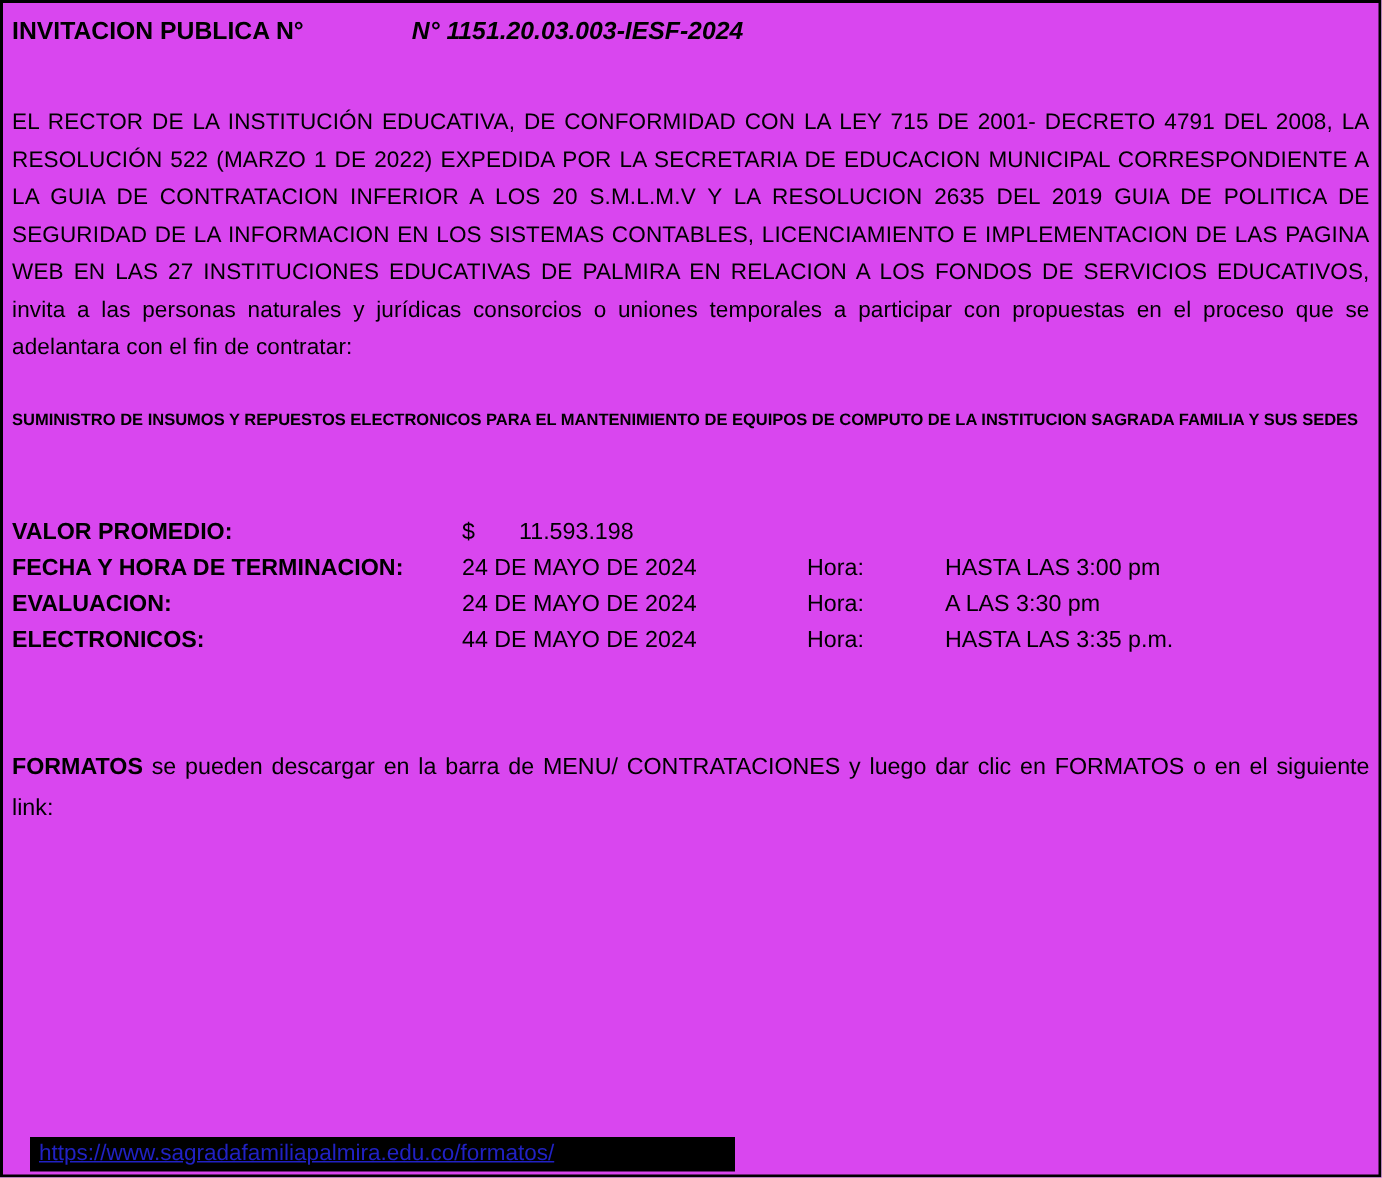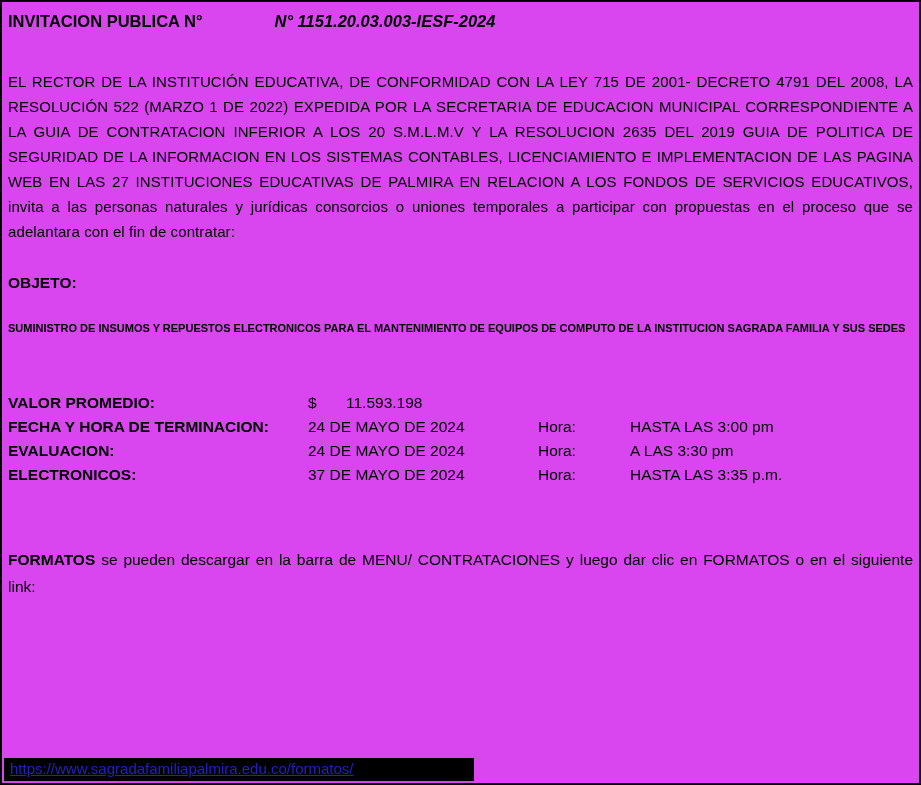--- a/index.html
+++ b/index.html
@@ -99,21 +99,21 @@
     line-height: 27px;
     text-align: justify;
     text-justify: inter-word;
     margin-top: 56px;
   }
   .formatos b {
     font-weight: bold;
   }
   .link-bar {
     position: absolute;
-    left: 2px;
+    left: 18px;
     bottom: 2px;
     width: 470px;
     background: #000000;
     padding: 2px 2px 3px 6px;
     box-sizing: border-box;
   }
   .link-bar a {
     color: #2121c4;
     font-size: 15px;
     text-decoration: underline;
@@ -127,21 +127,20 @@
 <div class="page">
   <div class="inner">
 
     <div class="header-row">
       <span class="header-title">INVITACION PUBLICA N°</span>
       <span class="header-number">N° 1151.20.03.003-IESF-2024</span>
     </div>
 
     <p class="para">EL RECTOR DE LA INSTITUCIÓN EDUCATIVA, DE CONFORMIDAD CON LA LEY 715 DE 2001- DECRETO 4791 DEL 2008, LA RESOLUCIÓN 522 (MARZO 1 DE 2022) EXPEDIDA POR LA SECRETARIA DE EDUCACION MUNICIPAL CORRESPONDIENTE A LA GUIA DE CONTRATACION INFERIOR A LOS 20 S.M.L.M.V Y LA RESOLUCION 2635 DEL 2019 GUIA DE POLITICA DE SEGURIDAD DE LA INFORMACION EN LOS SISTEMAS CONTABLES, LICENCIAMIENTO E IMPLEMENTACION DE LAS PAGINA WEB EN LAS 27 INSTITUCIONES EDUCATIVAS DE PALMIRA EN RELACION A LOS FONDOS DE SERVICIOS EDUCATIVOS, invita a las personas naturales y jurídicas consorcios o uniones temporales a participar con propuestas en el proceso que se adelantara con el fin de contratar:</p>
 
-    <div class="objeto-label">OBJETO:</div>
 
     <div class="objeto-text">SUMINISTRO DE INSUMOS Y REPUESTOS ELECTRONICOS PARA EL MANTENIMIENTO DE EQUIPOS DE COMPUTO DE LA INSTITUCION SAGRADA FAMILIA Y SUS SEDES</div>
 
     <table class="data-table">
       <tbody>
         <tr>
           <td class="c-label">VALOR PROMEDIO:</td>
           <td class="c-value">
             <span class="valor-symbol">$</span><span class="valor-amount">11.593.198</span>
           </td>
@@ -155,21 +154,21 @@
           <td class="c-time">HASTA LAS 3:00 pm</td>
         </tr>
         <tr>
           <td class="c-label">EVALUACION:</td>
           <td class="c-value">24 DE MAYO DE 2024</td>
           <td class="c-hora">Hora:</td>
           <td class="c-time">A LAS 3:30 pm</td>
         </tr>
         <tr>
           <td class="c-label">ELECTRONICOS:</td>
-          <td class="c-value">37 DE MAYO DE 2024</td>
+          <td class="c-value">44 DE MAYO DE 2024</td>
           <td class="c-hora">Hora:</td>
           <td class="c-time">HASTA LAS 3:35 p.m.</td>
         </tr>
       </tbody>
     </table>
 
     <p class="formatos">
       <b>FORMATOS</b><span> se pueden descargar en la barra de MENU/ CONTRATACIONES y luego dar clic en FORMATOS o en el siguiente link:</span>
     </p>
 

